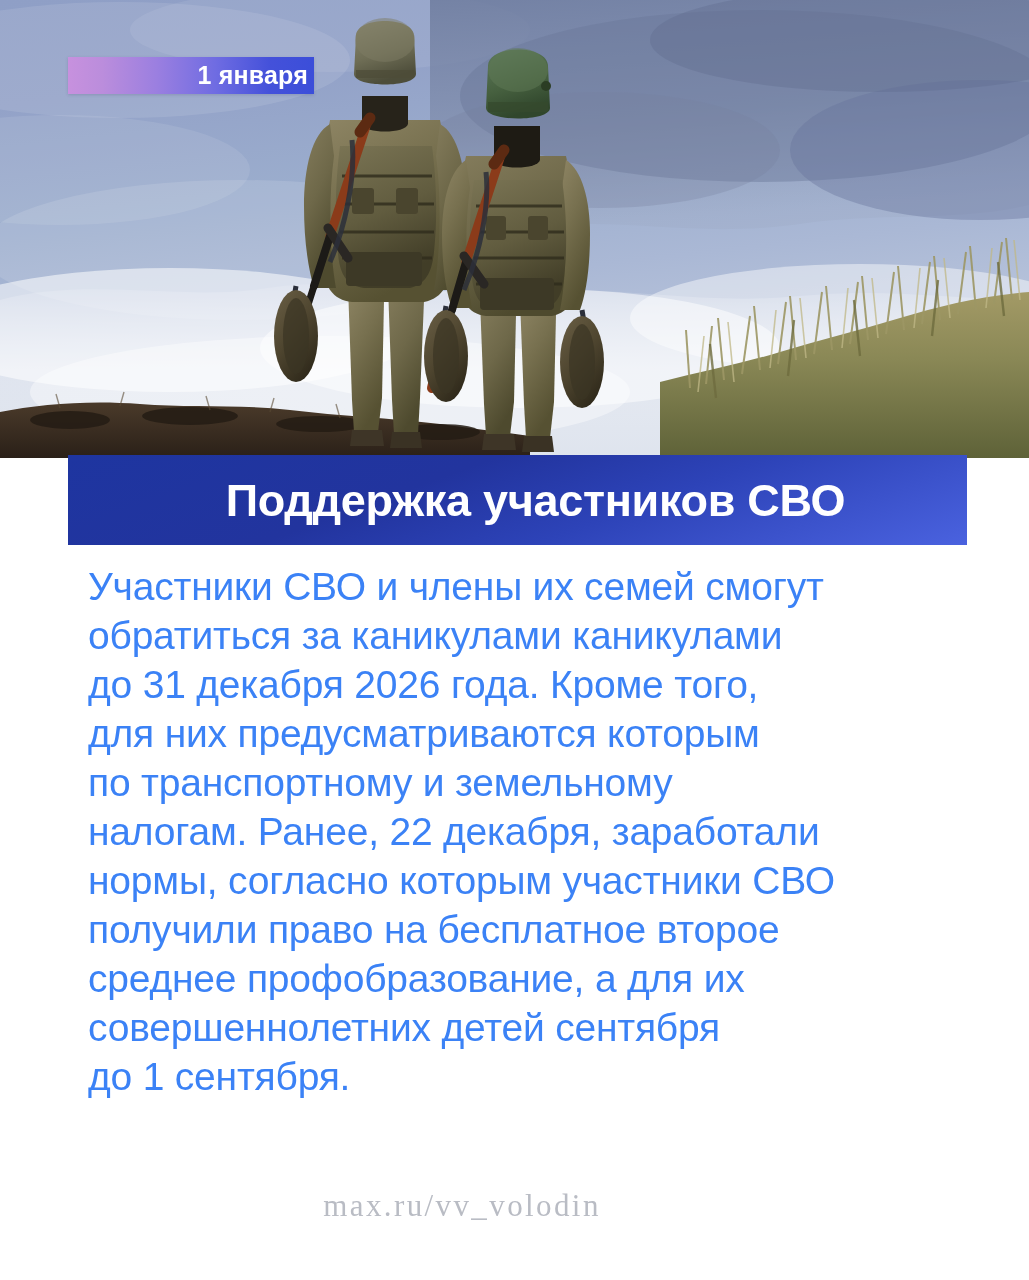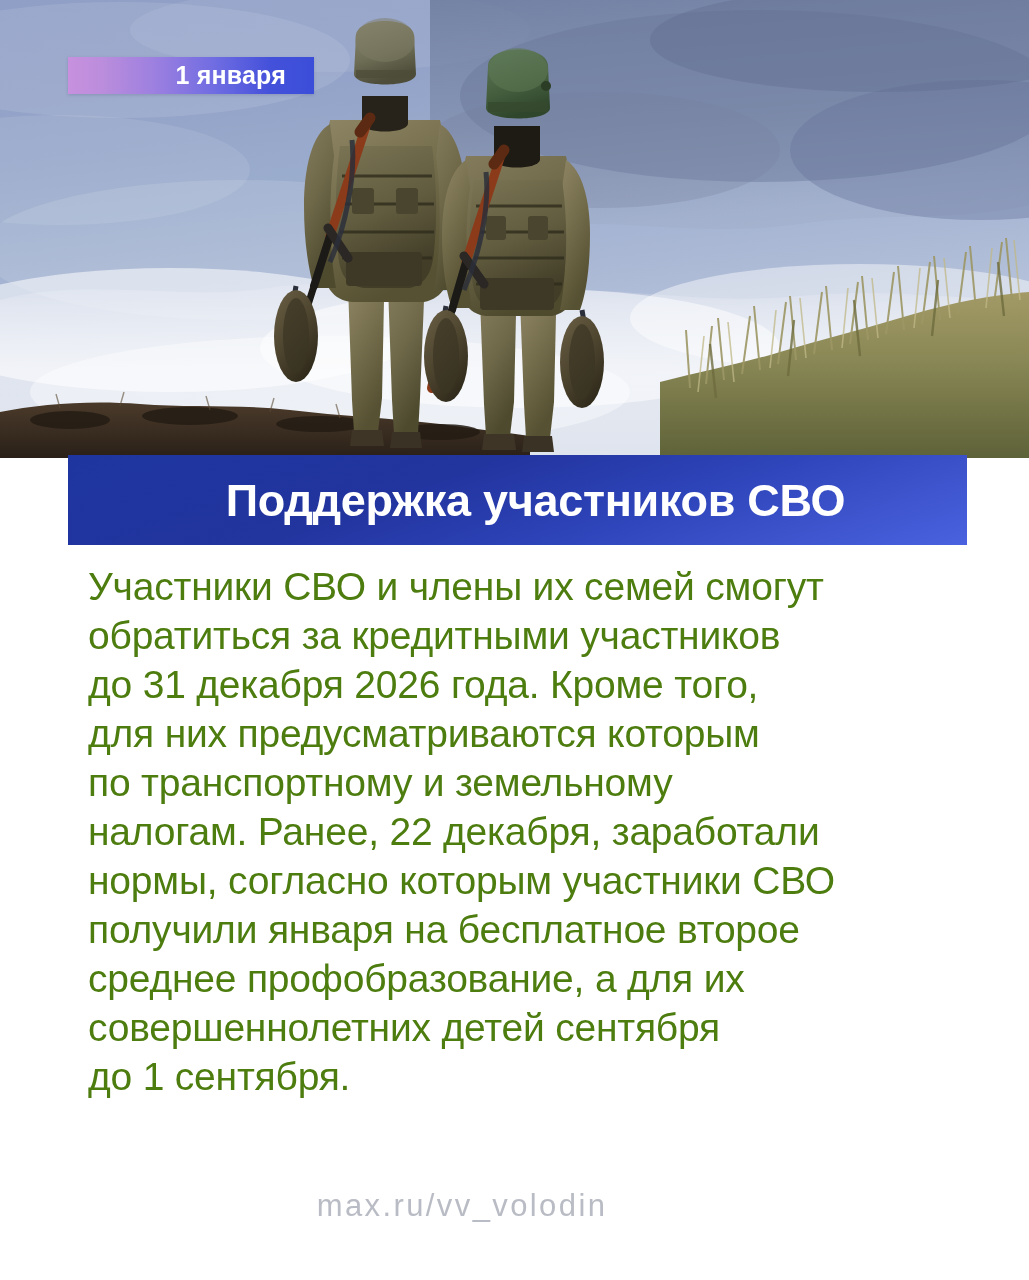--- a/index.html
+++ b/index.html
@@ -29,21 +29,21 @@
 
   
   .date-badge {
     position:absolute;
     left:68px; top:57px;
     width:246px; height:37px;
     background:linear-gradient(90deg,#c791de 0%,#bb8ddc 14%,#9b7fe0 36%,#6f6ce2 60%,#4451da 82%,#3b4ed9 100%);
     display:flex;
     align-items:center;
     justify-content:flex-end;
-    padding-right:28px;
+    padding-right:6px;
     box-shadow:0 1px 3px rgba(40,40,80,.18);
   }
   .date-badge-label {
     color:#ffffff;
     font-size:25px;
     font-weight:bold;
     letter-spacing:.2px;
     line-height:1;
     white-space:nowrap;
   }
@@ -68,34 +68,35 @@
     line-height:1;
   }
 
   
   .body-block {
     position:absolute;
     left:88px; top:562px;
     width:880px;
   }
   .body-line {
-    color:#4d7c0f;
+    color:#3b82f6;
     font-size:39px;
     font-weight:500;
     line-height:49px;
     letter-spacing:-.2px;
     white-space:nowrap;
   }
 
   
   .footer {
     position:absolute;
     left:0; top:1188px;
     width:924px;
     text-align:center;
+    font-family:Liberation Serif, serif;
   }
   .footer-text {
     color:#b9bcc4;
     font-size:31px;
     font-weight:400;
     letter-spacing:2.4px;
   }
 </style>
 </head>
 <body>
@@ -351,27 +352,27 @@
   <div class="date-badge">
     <span class="date-badge-label">1 января</span>
   </div>
 
   <div class="title-banner">
     <h1 class="title-text">Поддержка участников СВО</h1>
   </div>
 
   <div class="body-block">
     <div class="body-line">Участники СВО и члены их семей смогут</div>
-    <div class="body-line">обратиться за кредитными участников</div>
+    <div class="body-line">обратиться за каникулами каникулами</div>
     <div class="body-line">до 31 декабря 2026 года. Кроме того,</div>
     <div class="body-line">для них предусматриваются которым</div>
     <div class="body-line">по транспортному и земельному</div>
     <div class="body-line">налогам. Ранее, 22 декабря, заработали</div>
     <div class="body-line">нормы, согласно которым участники СВО</div>
-    <div class="body-line">получили января на бесплатное второе</div>
+    <div class="body-line">получили право на бесплатное второе</div>
     <div class="body-line">среднее профобразование, а для их</div>
     <div class="body-line">совершеннолетних детей сентября</div>
     <div class="body-line">до 1 сентября.</div>
   </div>
 
   <div class="footer">
     <span class="footer-text">max.ru/vv_volodin</span>
   </div>
 
 </div>

